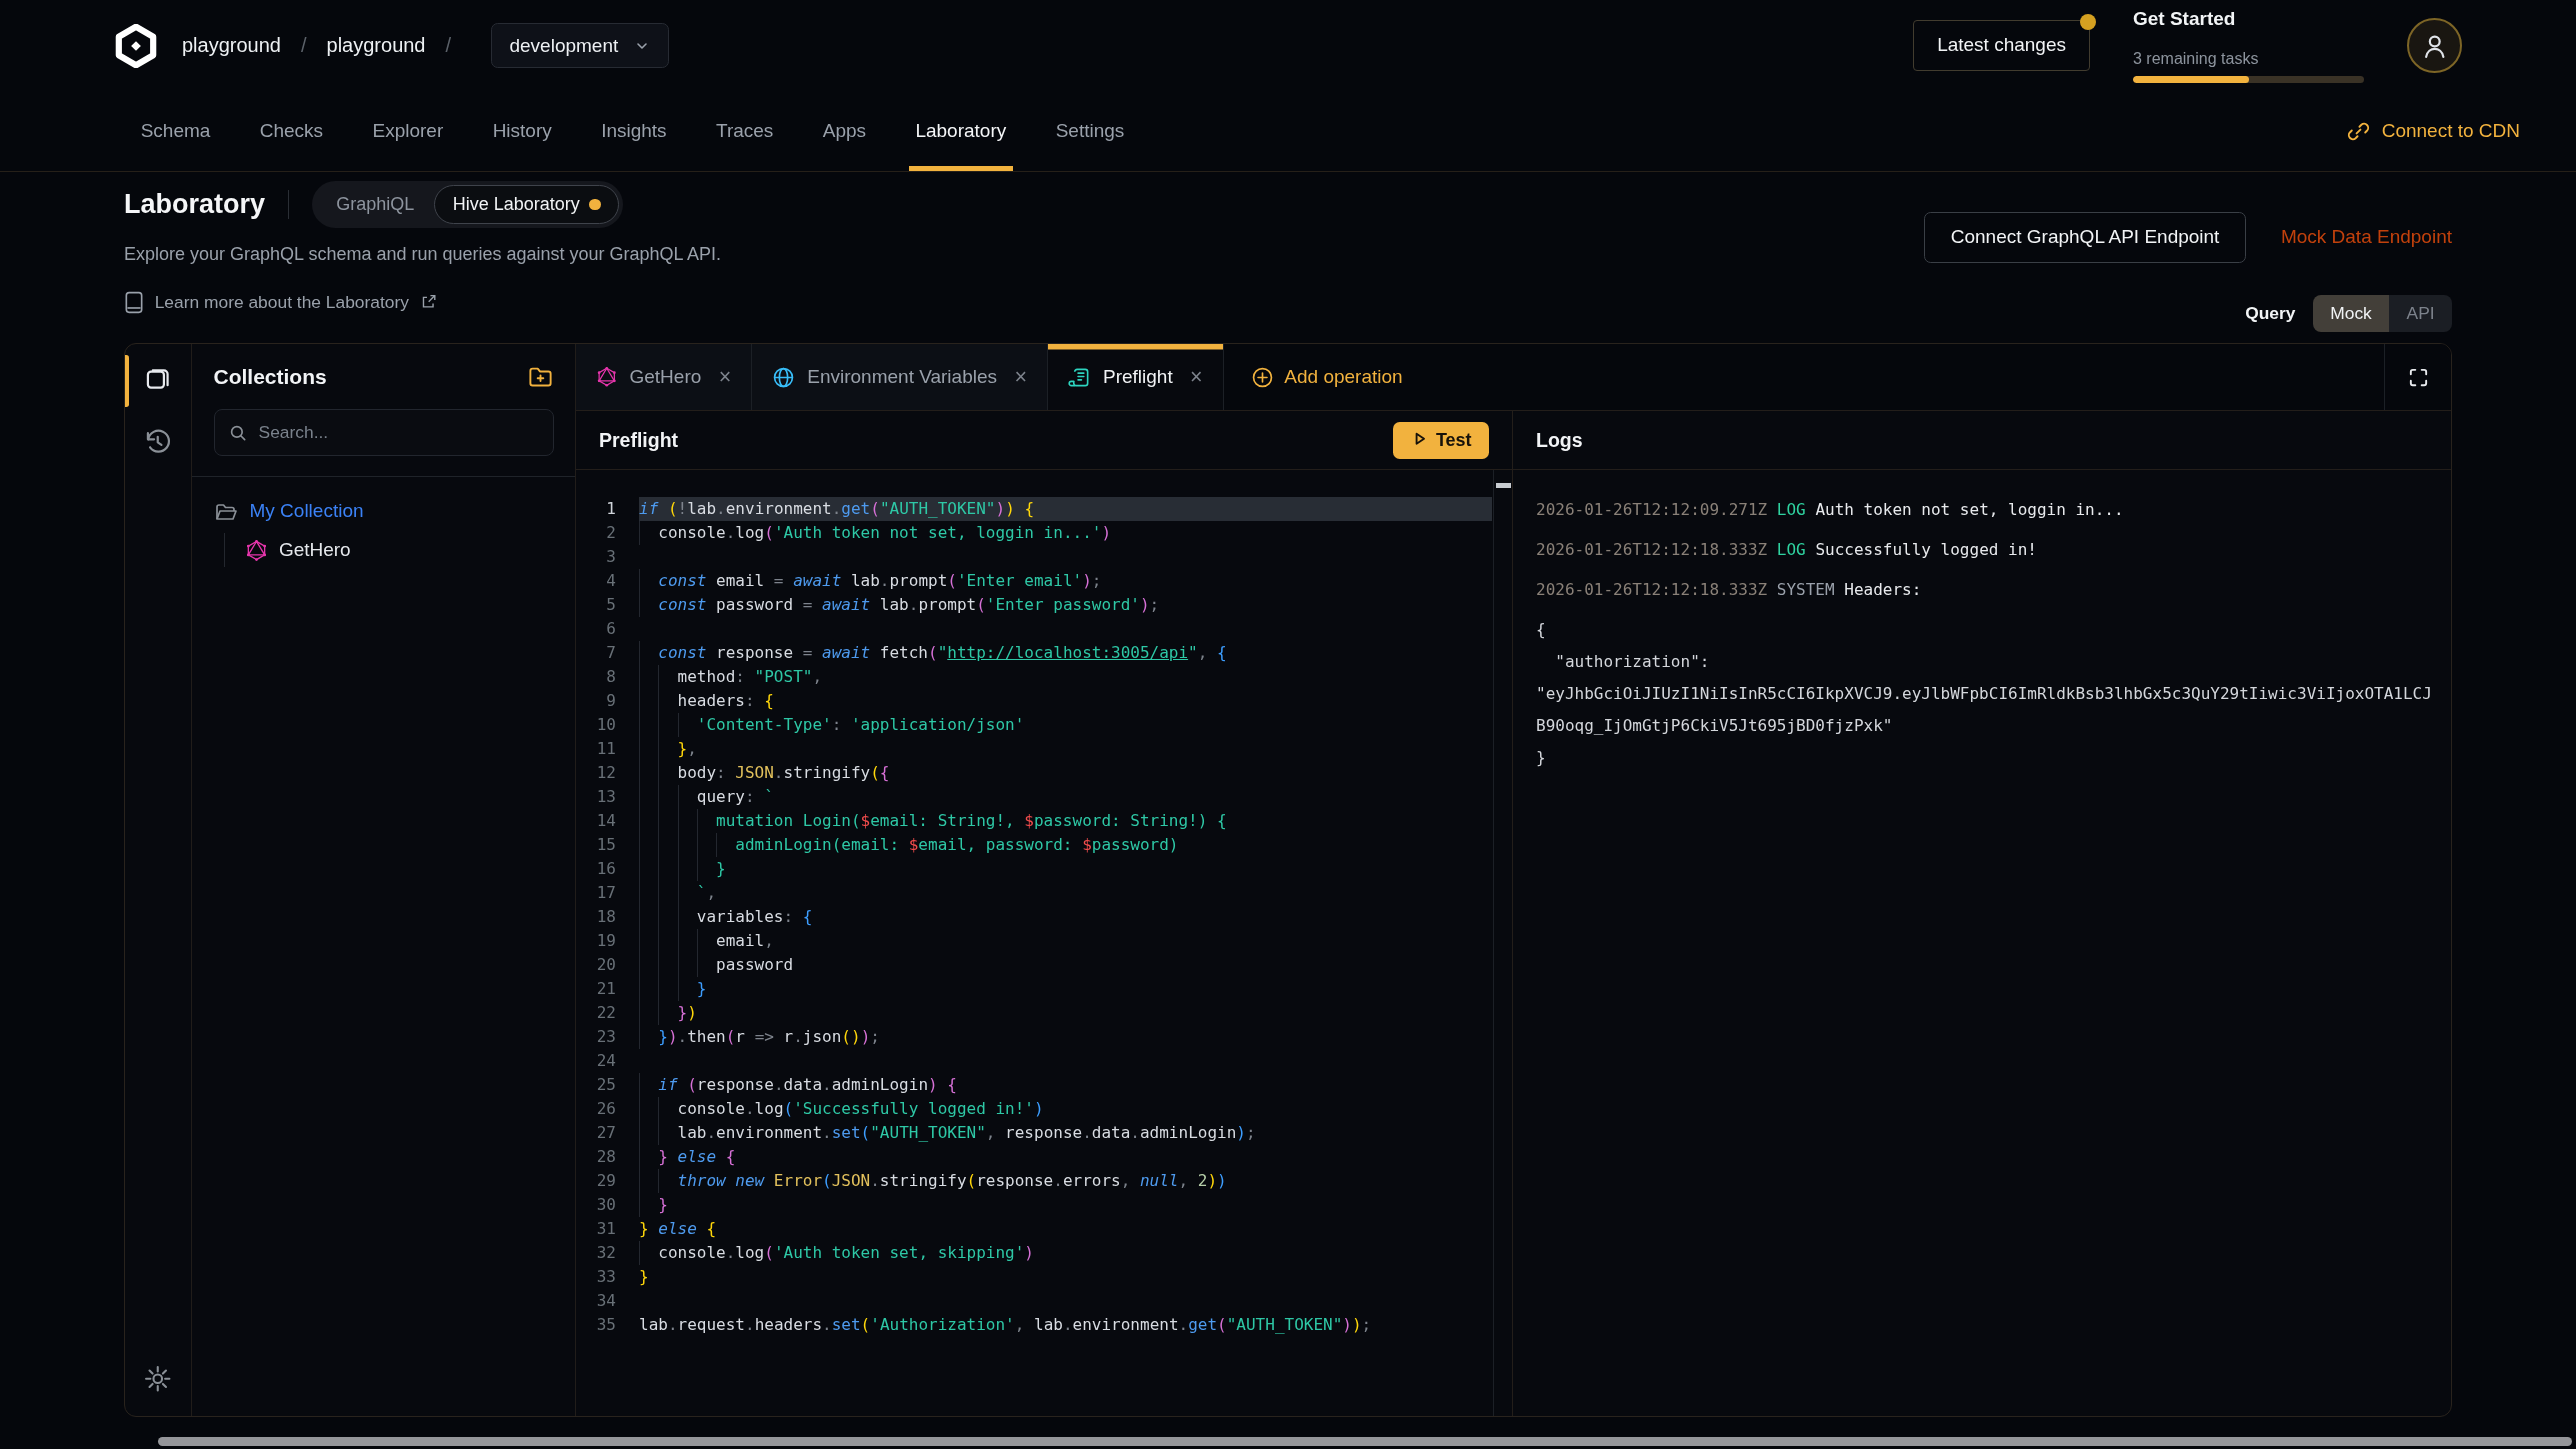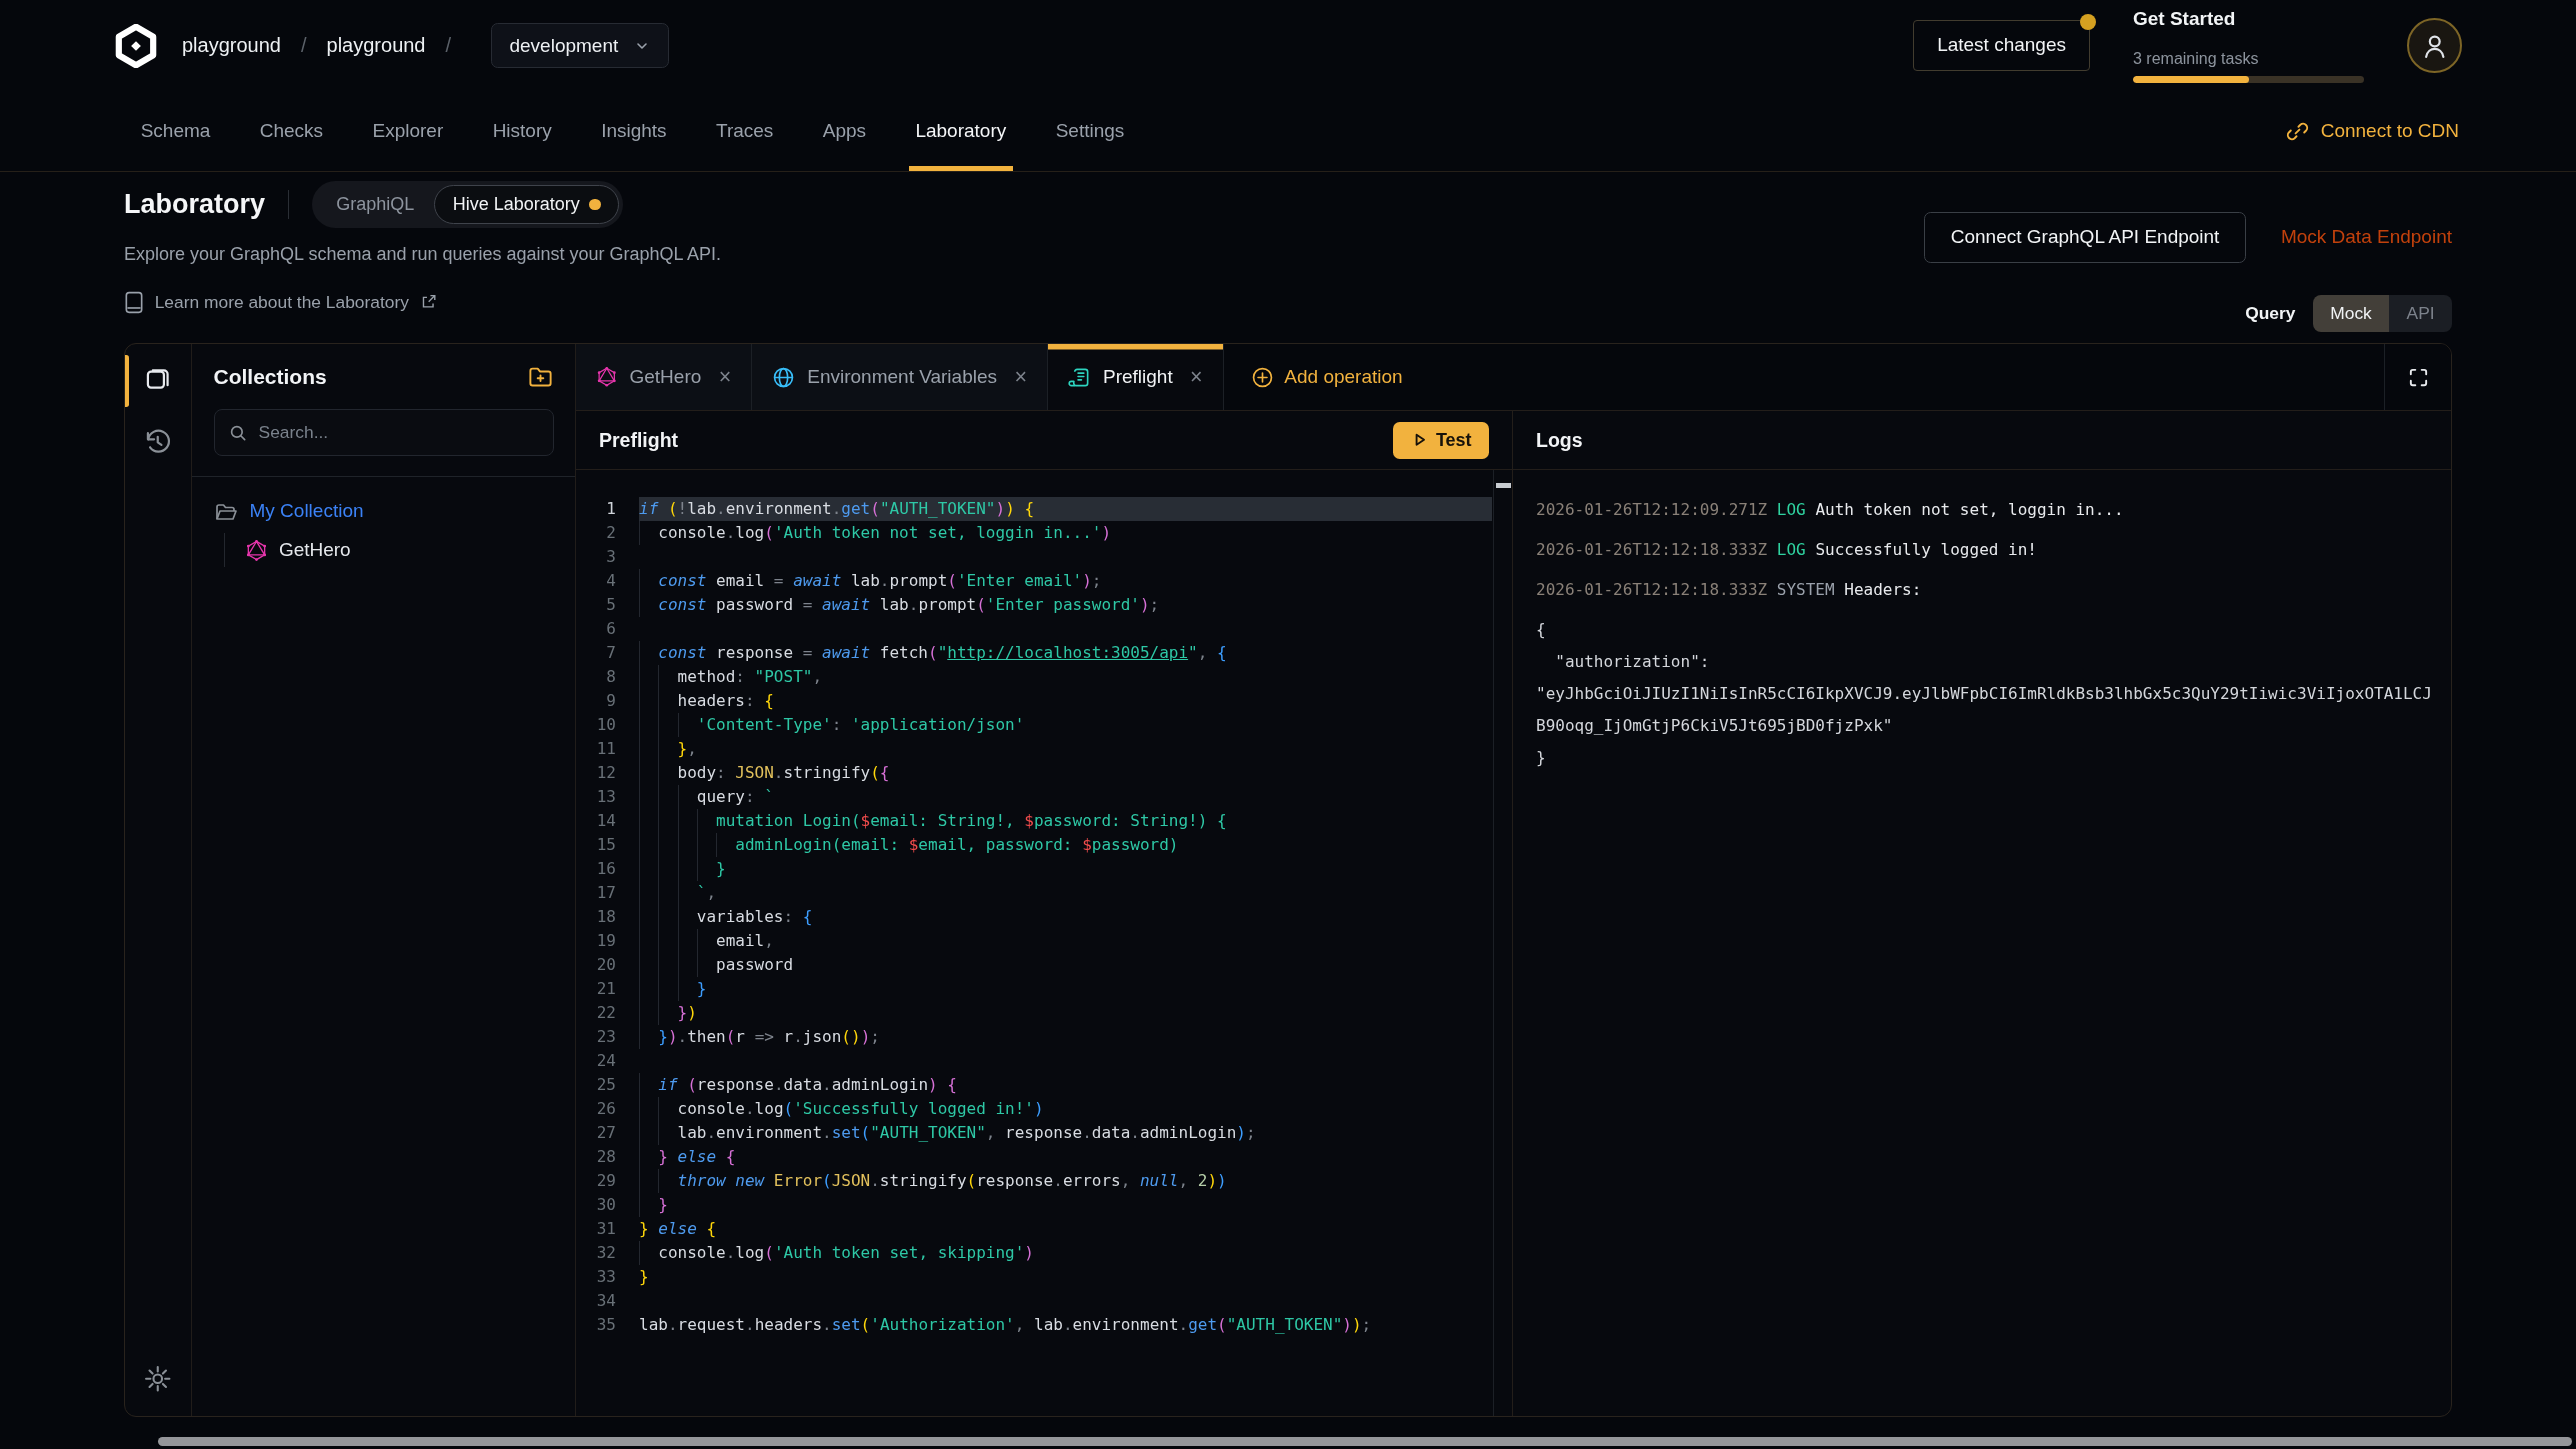--- a/index.html
+++ b/index.html
@@ -17,21 +17,21 @@
   .latest-btn{position:relative;background:transparent;border:1.3px solid #423c2f;border-radius:4px;padding:13.4px 23px;font-size:19px;color:#f2f4f6;cursor:pointer}
   .latest-dot{position:absolute;right:-6.7px;top:-6.7px;width:16px;height:16px;border-radius:50%;background:#d5a021}
   .get-started{display:flex;flex-direction:column}
   .gs-title{font-size:19px;font-weight:700;color:#f2f4f6}
   .gs-sub{font-size:16px;color:#8d949e;margin-top:20px}
   .gs-bar{width:231px;height:7.4px;background:#3a3226;border-radius:4px;margin-top:8px;overflow:hidden}
   .gs-fill{height:100%;background:#f2b23e;border-radius:4px}
   .avatar{width:55px;height:55px;border-radius:50%;background:#191611;border:2px solid #7d6526;display:flex;align-items:center;justify-content:center}
 
   
-  .navrow{position:absolute;top:91px;left:0;right:0;height:81px;border-bottom:1.3px solid #262019;display:flex;align-items:stretch;justify-content:space-between;padding:0 117px 0 134px}
+  .navrow{position:absolute;top:91px;left:0;right:0;height:81px;border-bottom:1.3px solid #262019;display:flex;align-items:stretch;justify-content:space-between;padding:0 56px 0 134px}
   .nav-items{display:flex;gap:36px}
   .nav-item{display:flex;align-items:center;font-size:19px;color:#9aa1ab;padding:5.4px 6.7px 0 6.7px;border-bottom:5.4px solid transparent;cursor:pointer}
   .nav-item.active{color:#f5f6f8;border-bottom-color:#f2b23e}
   .cdn-link{display:flex;align-items:center;gap:12px;color:#f2b23e;font-size:19px;cursor:pointer}
 
   
   .page-head{position:absolute;left:124px;top:181px;right:124px;height:161px}
   .ph-titlerow{display:flex;align-items:center;gap:23px}
   .ph-title{font-size:27px;font-weight:700;color:#f5f6f8}
   .ph-vr{width:1.3px;height:29.5px;background:#2a2e35}
@@ -76,21 +76,21 @@
   .tab .close{color:#7d838c;font-size:21.5px;margin-left:5.4px;cursor:pointer}
   .tab.active{background:#07090e;color:#f2f4f6;box-shadow:inset 0 5.4px 0 #f2b23e}
   .add-op{display:flex;align-items:center;gap:10.7px;color:#f2b23e;padding:0 27px;font-size:19px;cursor:pointer}
   .fullscreen-btn{margin-left:auto;width:67px;border-left:1.3px solid #1c2026;display:flex;align-items:center;justify-content:center;cursor:pointer}
 
   .panels{flex:1;display:flex;min-height:0}
   .editor-panel{width:936px;flex:none;display:flex;flex-direction:column;position:relative}
   .logs-panel{flex:1;border-left:1.3px solid #231e1a;display:flex;flex-direction:column;min-width:0}
   .panel-head{height:59px;border-bottom:1.3px solid #231e1a;display:flex;align-items:center;justify-content:space-between;padding:0 23px;flex:none}
   .panel-title{font-size:19.5px;font-weight:600;color:#f2f4f6}
-  .test-btn{display:flex;align-items:center;gap:8px;background:#f2b23e;color:#18120a;border:none;border-radius:6.7px;padding:8px 17.4px;font-size:18px;font-weight:700;cursor:pointer}
+  .test-btn{display:flex;align-items:flex-start;gap:8px;background:#f2b23e;color:#18120a;border:none;border-radius:6.7px;padding:8px 17.4px;font-size:18px;font-weight:700;cursor:pointer}
 
   
   .code-wrap{flex:1;position:relative;overflow:hidden;padding-top:27px}
   .code-scroll{position:absolute;right:0;top:0;bottom:0;width:19px;border-left:1.3px solid #1c2026}
   .code-scroll .dash{position:absolute;top:13.4px;left:2px;width:14.8px;height:4.7px;background:#c8ccd1}
   .cl{display:flex;height:24px;line-height:24px;font-family:"DejaVu Sans Mono",monospace;font-size:16px}
   .ln{width:63px;text-align:right;padding-right:23px;color:#687077;flex:none}
   .lc{flex:1;white-space:pre;overflow:hidden;margin-right:20px}
   .cl.active .lc{background:#282d35}
   .cl.active .ln{color:#d0d5db}

